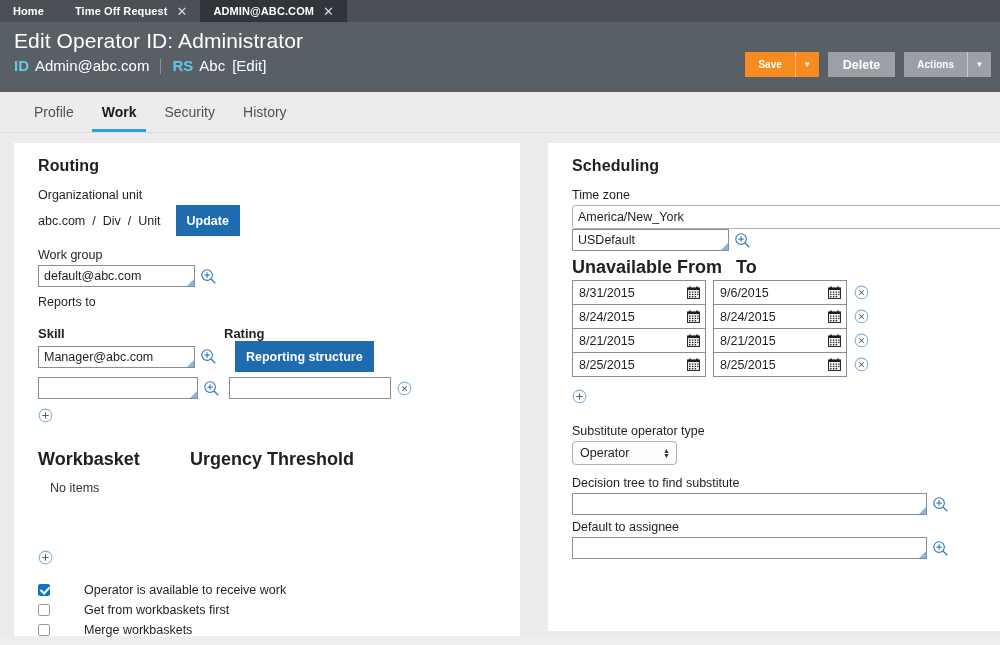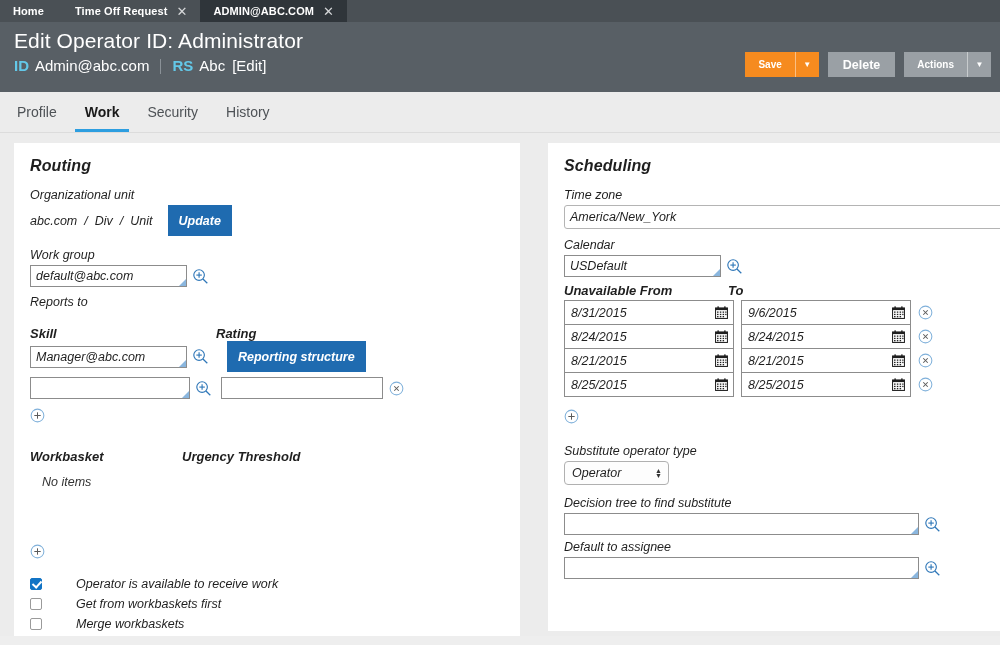--- a/index.html
+++ b/index.html
@@ -101,21 +101,21 @@
     font-size: 12.5px; font-weight: bold;
     cursor: default;
   }
   .btn-actions .main, .btn-actions .arrow { background: #9aa0a5; }
 
   
   .subtabs {
     background: #ececec;
     height: 41px;
     display: flex; align-items: stretch;
-    padding-left: 3px;
+    padding-left: 20px;
     border-bottom: 1px solid #dcdcdc;
   }
   .subtab {
     display: flex; align-items: center;
     padding: 0 14px;
     font-size: 14px;
     color: #4e5256;
     position: relative;
     cursor: default;
   }
@@ -129,21 +129,21 @@
   
   .body { position: relative; height: 503px; background: #ececec; }
 
   .card {
     position: absolute;
     background: #ffffff;
     top: 10px;
   }
   .card-left  { left: 14px;  width: 506px; height: 493px; }
   .card-right { left: 548px; width: 452px; height: 488px; }
-  .card-inner { padding: 14px 16px 0 16px; font-style: italic; }
+  .card-inner { padding: 14px 16px 0 24px; }
 
   .sect-title {
     font-size: 16px; font-weight: bold;
     color: #1f1f1f;
     margin: 0 0 13px 0;
     letter-spacing: .1px;
   }
   .fld-label {
     font-size: 12.5px; color: #1f1f1f;
     margin-bottom: 3px;
@@ -192,21 +192,21 @@
     cursor: default;
     white-space: nowrap;
   }
 
   .breadcrumb {
     font-size: 12.5px; color: #1f1f1f;
     display: flex; align-items: center; gap: 7px;
   }
   .breadcrumb .sep { color: #1f1f1f; }
 
-  .tblhdr { font-size: 13px; font-weight: bold; color: #1f1f1f; }
+  .tblhdr { font-size: 18px; font-weight: bold; color: #1f1f1f; }
   .noitems { font-size: 12.5px; color: #333; padding-left: 12px; }
 
   .chk-row {
     display: flex; align-items: center;
     font-size: 12.5px; color: #1f1f1f;
     height: 20px;
     gap: 28px;
   }
   .chk {
     width: 12px; height: 12px;
@@ -222,21 +222,21 @@
     content: "";
     position: absolute;
     left: 3px; top: 0px;
     width: 4px; height: 7px;
     border: solid #ffffff;
     border-width: 0 2px 2px 0;
     transform: rotate(42deg);
   }
 
   .datecell {
-    width: 170px;
+    width: 134px;
     height: 25px;
     border: 1px solid #8c8c8c;
     display: flex; align-items: center;
     justify-content: space-between;
     padding: 0 5px 0 6px;
     font-size: 12.5px;
     color: #1f1f1f;
     background: #ffffff;
   }
   .daterow { display: flex; align-items: center; margin-top: -1px; }
@@ -415,21 +415,20 @@
     </div>
   </div>
 
   <div class="card card-right">
     <div class="card-inner">
       <div class="sect-title">Scheduling</div>
 
       <div class="fld-label">Time zone</div>
       <div class="txt rounded" style="width:452px;height:24px;">America/New_York</div>
 
-      <div class="fld-label" style="margin-top:9px;">Calendar</div>
       <div class="row">
         <div class="txt corner" style="width:157px;">USDefault</div>
         <svg class="mag" viewBox="0 0 18 18">
           <circle cx="7.5" cy="7.5" r="5.6" fill="none" stroke="#2f77b8" stroke-width="1.2"></circle>
           <line x1="7.5" y1="4.6" x2="7.5" y2="10.4" stroke="#2f77b8" stroke-width="1.2"></line>
           <line x1="4.6" y1="7.5" x2="10.4" y2="7.5" stroke="#2f77b8" stroke-width="1.2"></line>
           <line x1="11.6" y1="11.6" x2="16.2" y2="16.2" stroke="#2f77b8" stroke-width="1.3"></line>
         </svg>
       </div>
 

